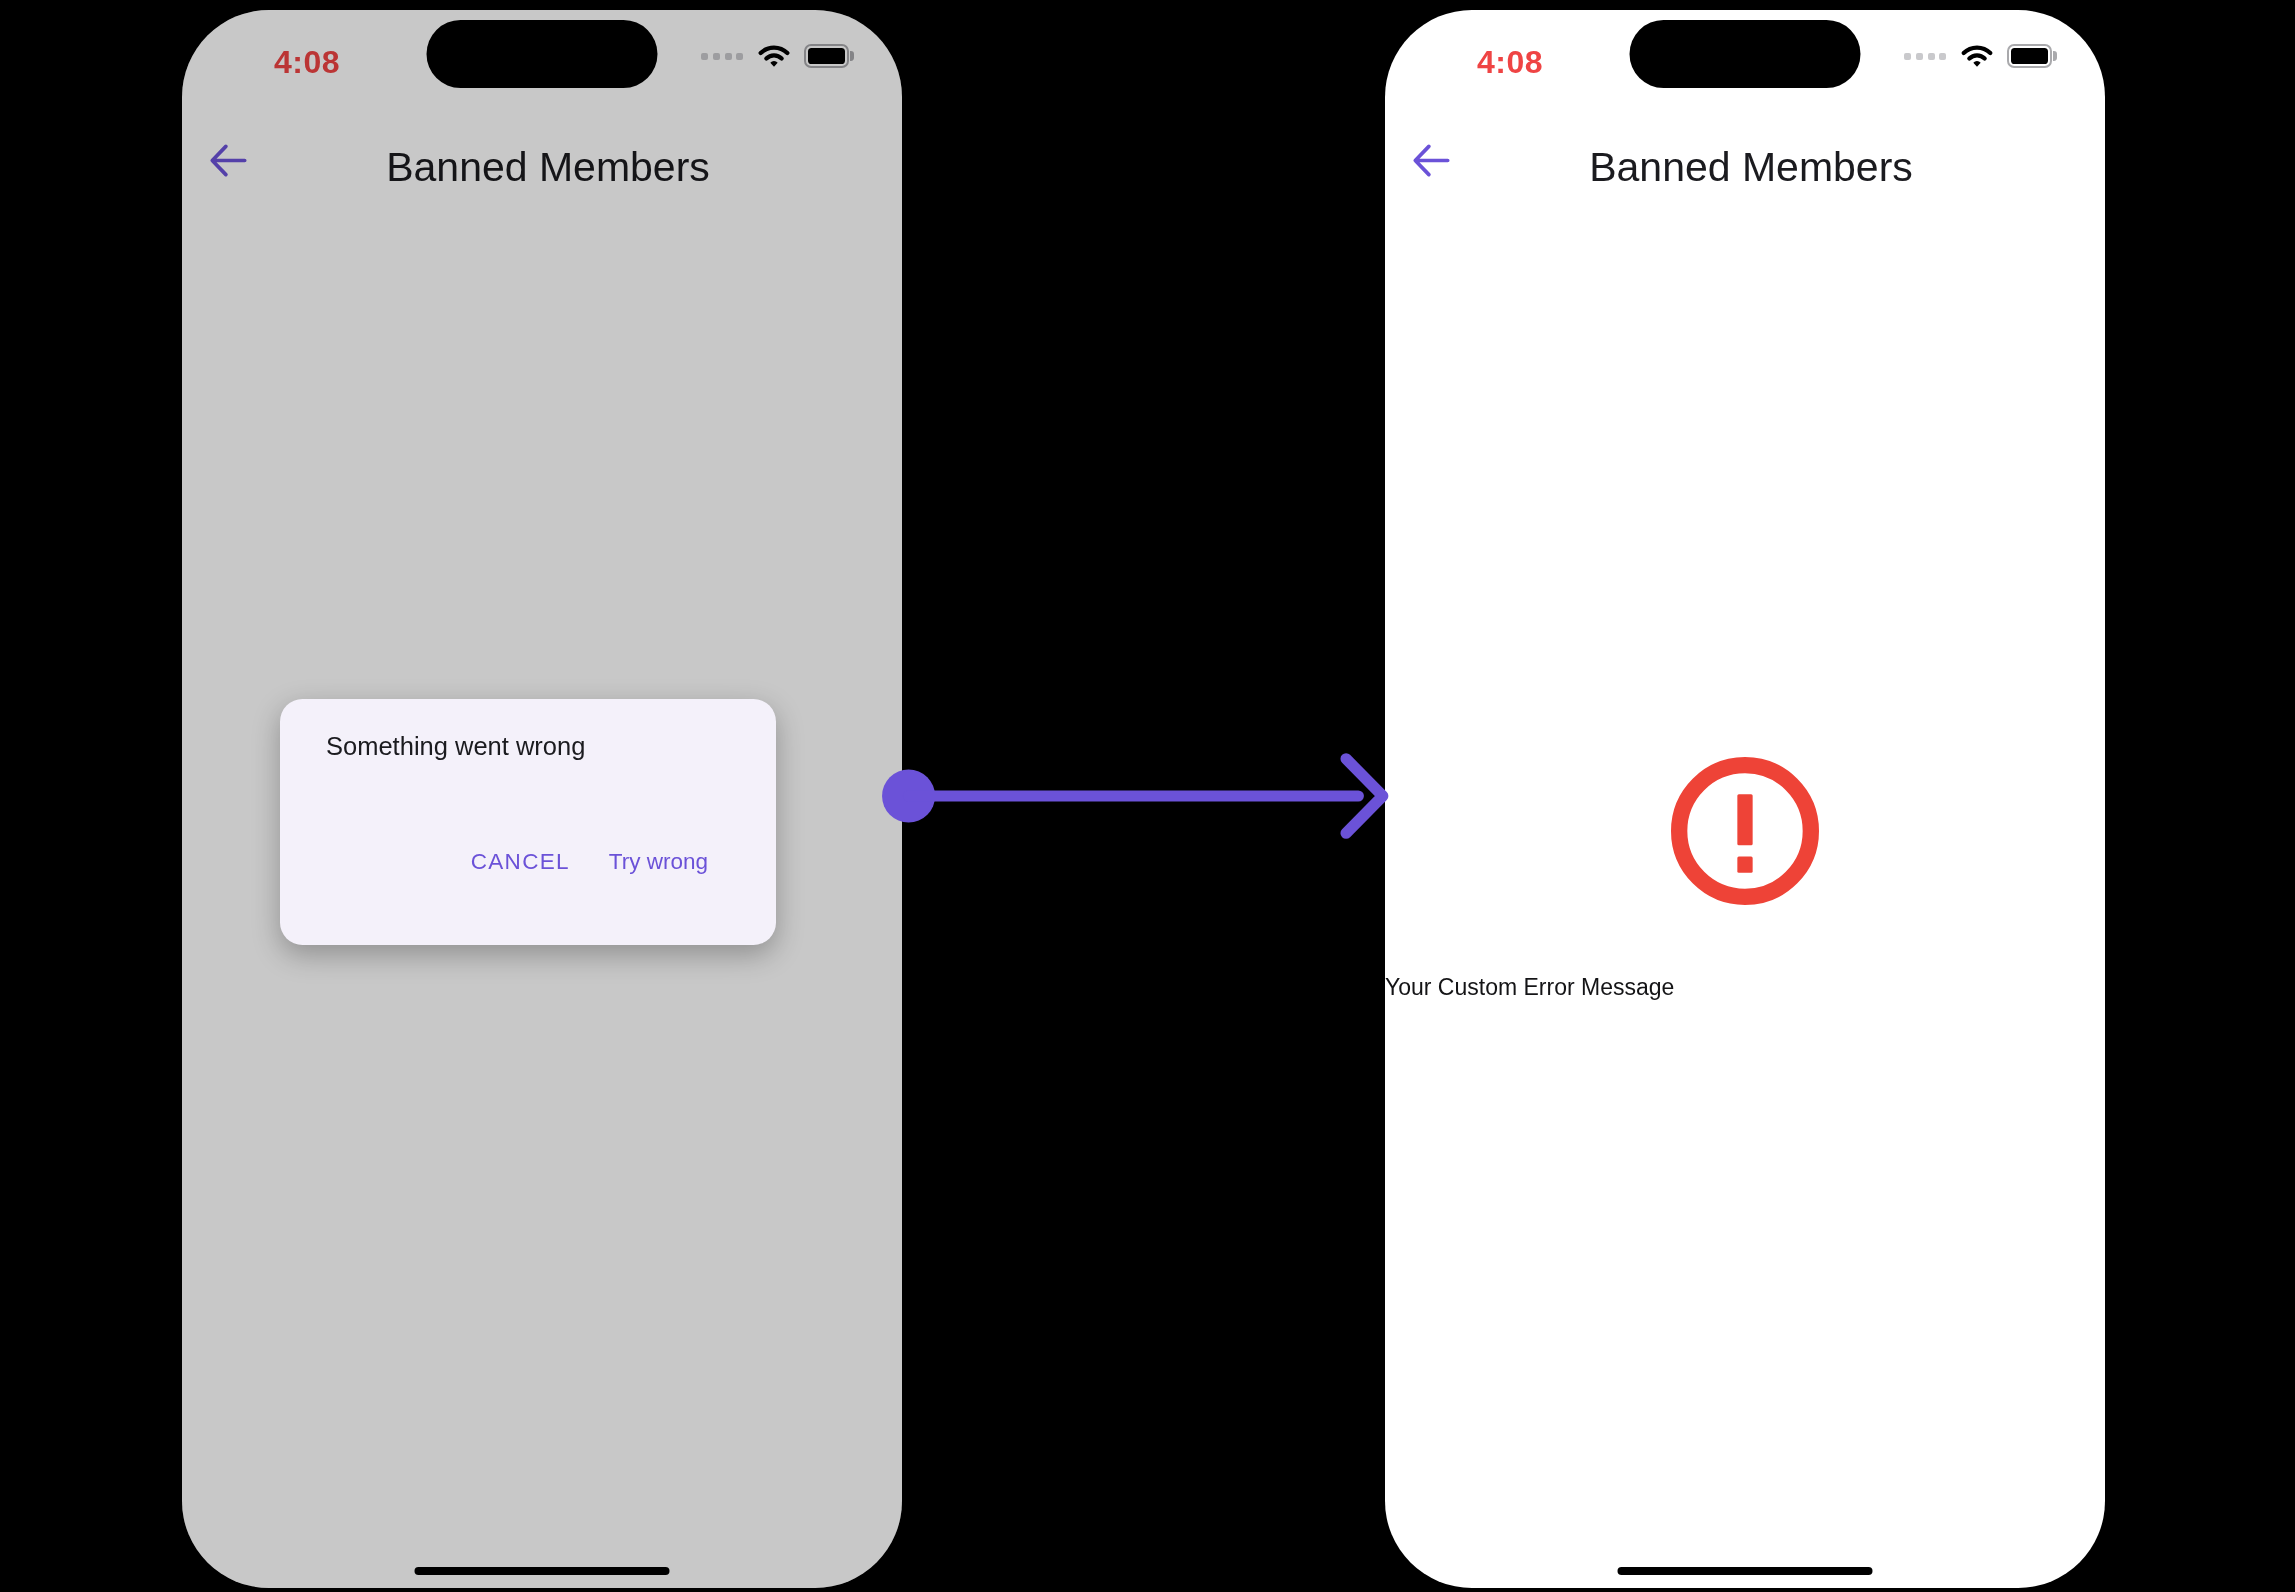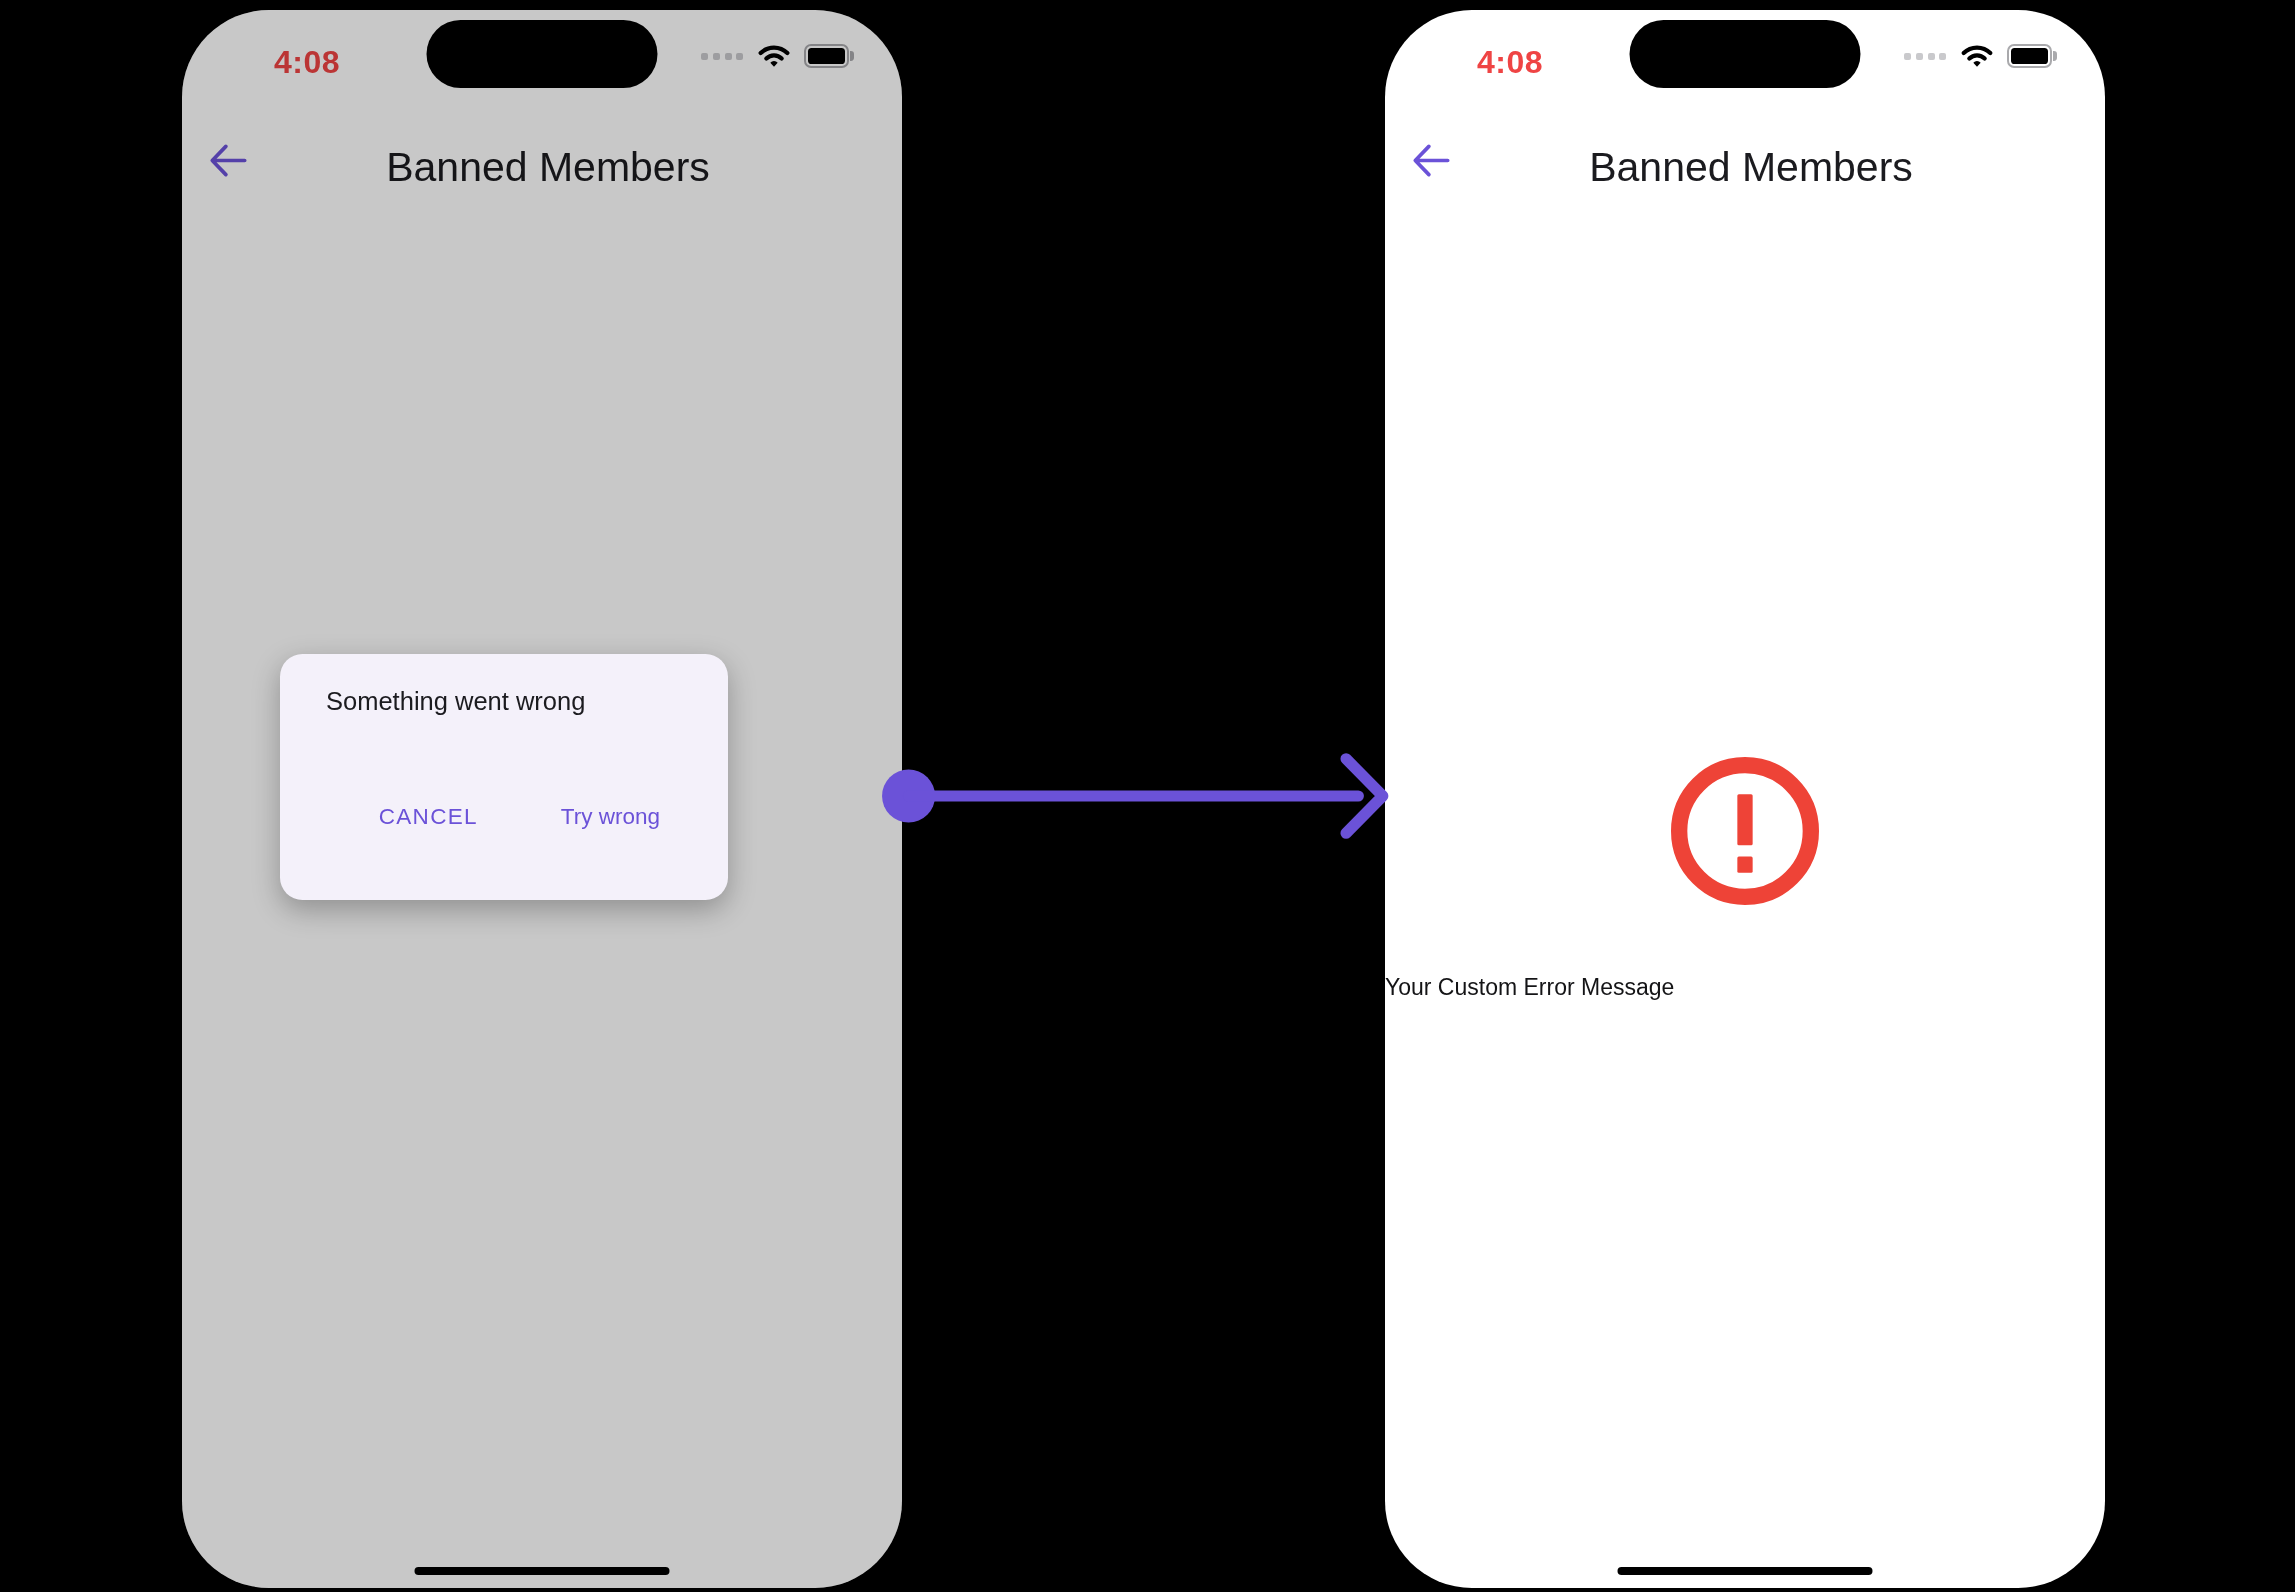--- a/index.html
+++ b/index.html
@@ -62,31 +62,31 @@
   .title{
     position:absolute;top:134px;left:12px;right:0;text-align:center;
     font-size:41px;font-weight:500;color:var(--text-primary);
   }
 
   
   .scrim{position:absolute;inset:0;background:var(--scrim);z-index:2;}
 
   
   .dialog{
-    position:absolute;left:98px;top:644px;width:448px;height:246px;
+    position:absolute;left:98px;top:689px;width:496px;height:246px;
     background:var(--dialog-bg);border-radius:22.5px;z-index:3;
     box-shadow:0 9.2px 28px rgba(0,0,0,0.28);
   }
   .dialog-title{
     position:absolute;left:46px;top:33px;
     font-size:25.5px;font-weight:400;color:var(--text-primary);
   }
   .dialog-actions{
     position:absolute;right:68px;bottom:70px;
-    display:flex;align-items:center;gap:83px;
+    display:flex;align-items:center;gap:39px;
   }
   .dialog-btn{
     font-family:inherit;font-size:22.5px;font-weight:500;color:var(--accent);
     background:none;border:none;padding:0;cursor:pointer;
   }
   .dialog-btn.cancel{letter-spacing:1.3px;}
 
   
   .connector{
     position:absolute;left:879px;top:749px;width:515px;height:94px;

